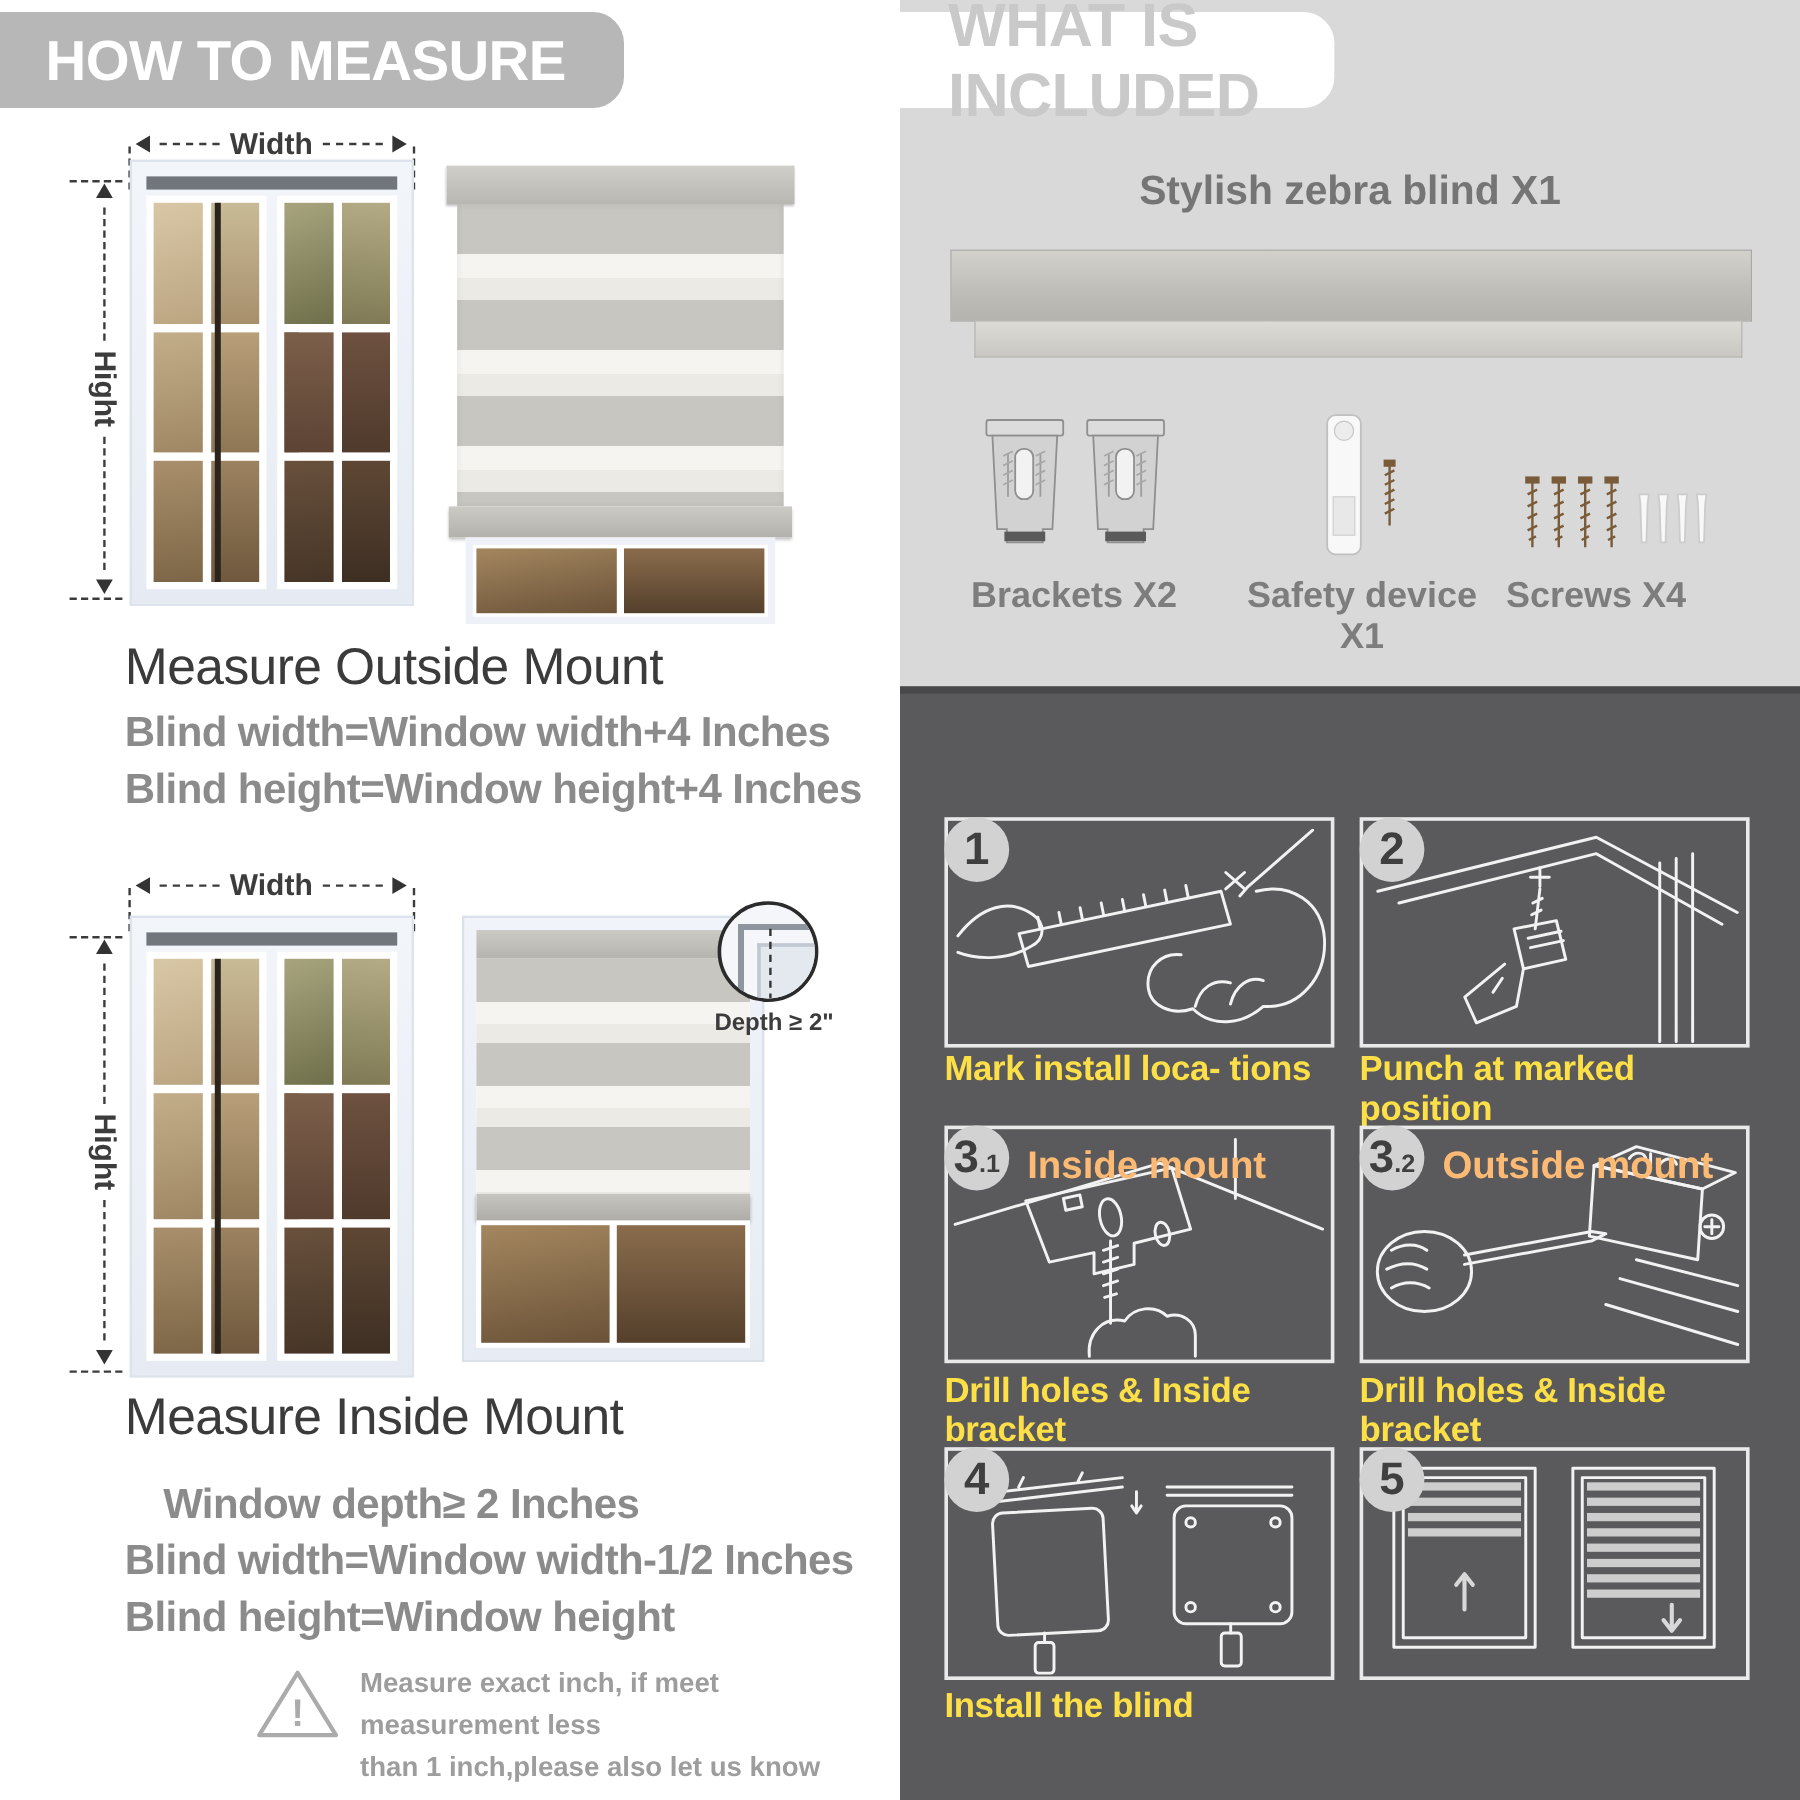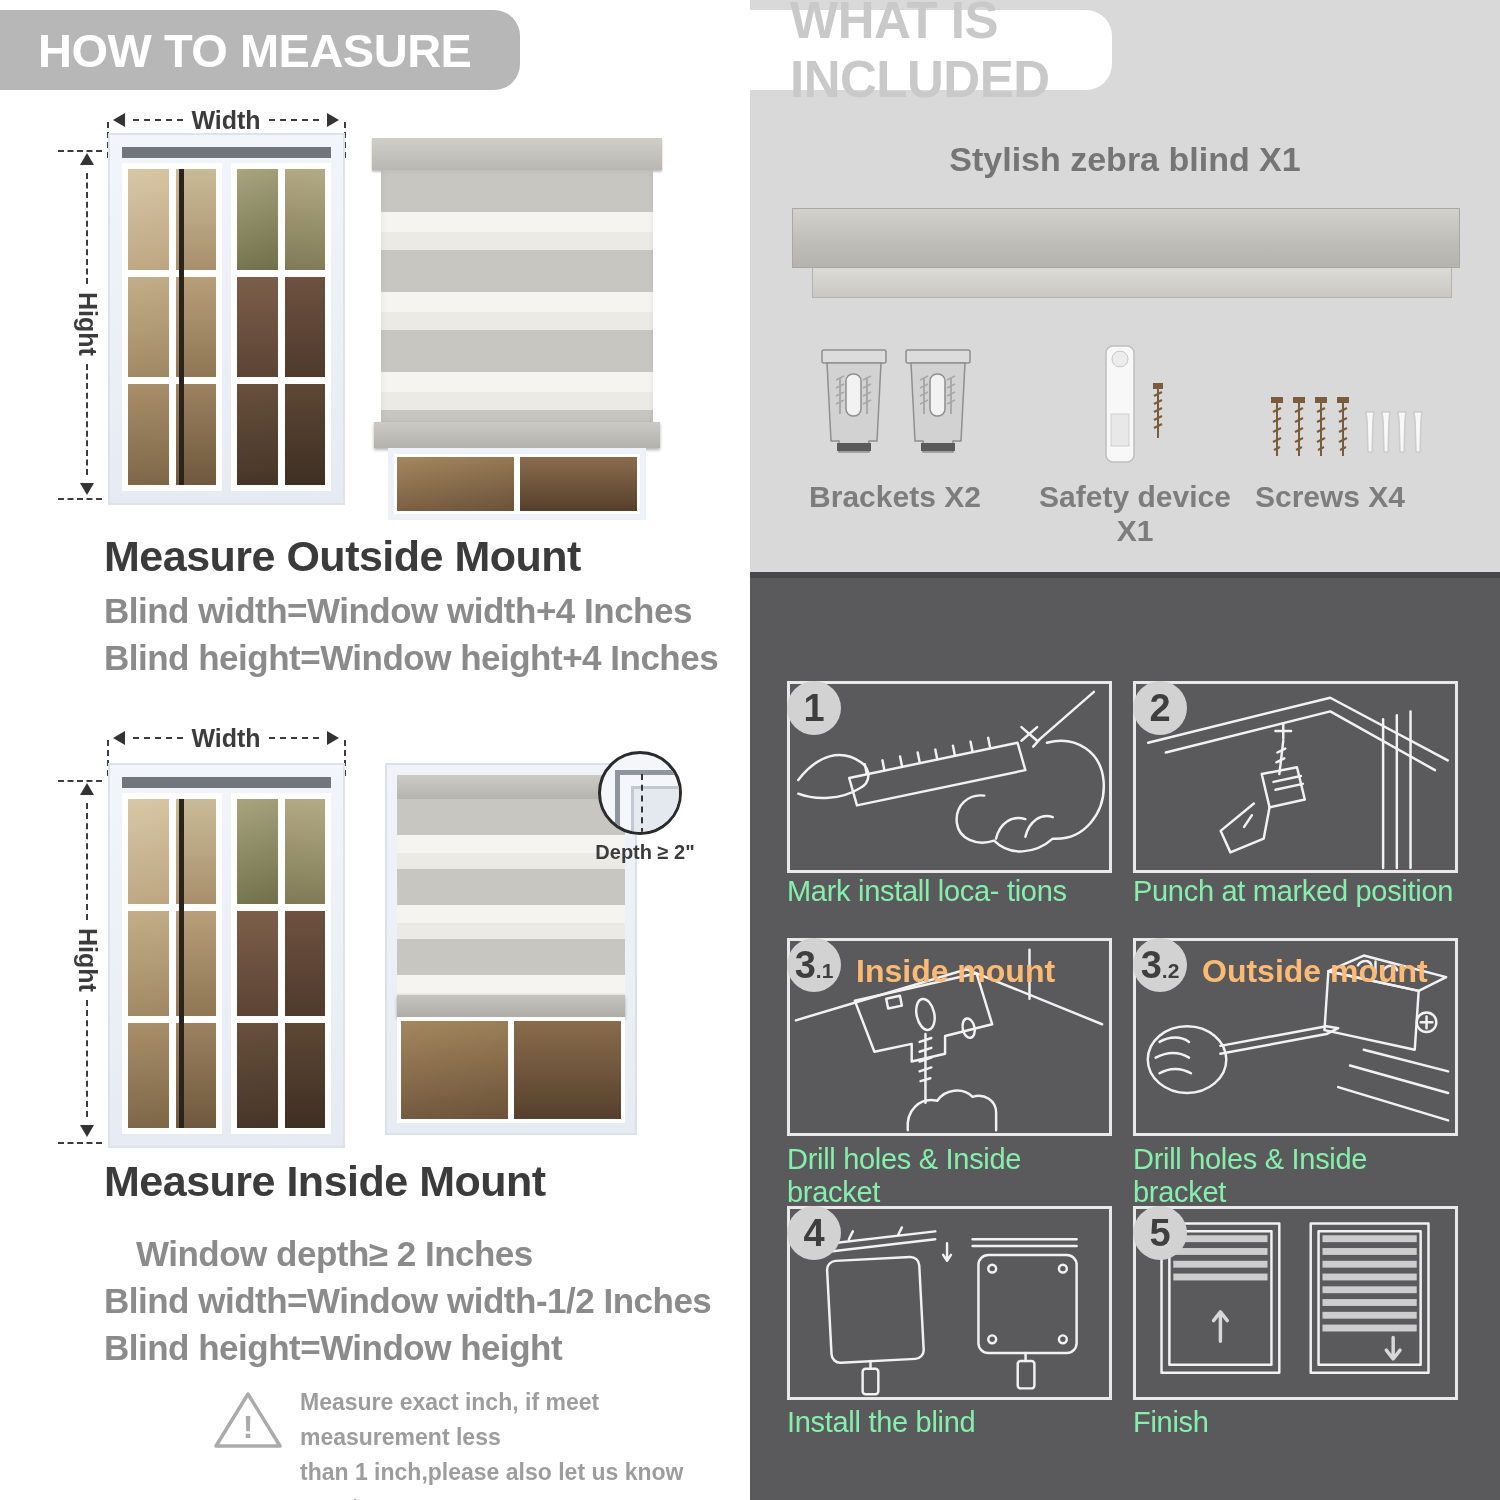--- a/index.html
+++ b/index.html
@@ -10,21 +10,21 @@
   
   .hdr{display:flex;align-items:center;font-weight:bold;letter-spacing:-0.5px;}
   .hdr-left{left:0;top:10px;width:520px;height:80px;background:#b7b7b7;border-radius:0 26px 26px 0;
             color:#fff;font-size:47px;padding-left:38px;box-sizing:border-box;}
   .hdr-included{left:0;top:10px;width:362px;height:80px;background:#fff;border-radius:0 26px 26px 0;
             color:#c9c9c9;font-size:51px;padding-left:40px;box-sizing:border-box;}
   .hdr-mount{left:0;top:8px;width:520px;height:82px;background:#fff;border-radius:0 26px 26px 0;
             color:#2e2e2e;font-size:44px;padding-left:40px;box-sizing:border-box;}
 
   
-  .t-title{color:#3b3b3b;font-size:43px;font-weight:bold;letter-spacing:-0.5px;}
+  .t-title{color:#3b3b3b;font-size:43px;font-weight:normal;letter-spacing:-0.5px;}
   .t-gray{color:#8b8b8b;font-size:35px;font-weight:bold;letter-spacing:-0.5px;}
 
   
   .h-arrow{display:flex;align-items:center;gap:8px;height:20px;}
   .h-arrow .dash{flex:1;height:0;border-top:2px dashed #3c3c3c;}
   .h-arrow .lbl{color:#3c3c3c;font-size:25px;font-weight:bold;}
   .ah-l{width:0;height:0;border:7px solid transparent;border-right:12px solid #333;}
   .ah-r{width:0;height:0;border:7px solid transparent;border-left:12px solid #333;}
   .v-arrow{display:flex;flex-direction:column;align-items:center;gap:8px;width:26px;}
   .v-arrow .vdash{flex:1;width:0;border-left:2px dashed #3c3c3c;}
@@ -96,21 +96,21 @@
             background:linear-gradient(#dcdbd6,#c8c7c2);border:1px solid #b3b2ad;border-top:none;box-sizing:border-box;}
   .item-label{color:#7d7d7d;font-size:30px;font-weight:bold;text-align:center;}
 
   
   .dark{left:750px;top:572px;width:750px;height:928px;background:#5a5a5c;border-top:6px solid #48484a;box-sizing:border-box;}
   .stepbox{position:absolute;width:325px;border:3px solid #e9e9e9;box-sizing:border-box;}
   .badge{position:absolute;left:-3px;top:-3px;width:54px;height:54px;border-radius:50%;background:#d2d2d2;
          color:#3f3f3f;font-weight:bold;font-size:38px;display:flex;align-items:center;justify-content:center;}
   .badge .sub{font-size:21px;margin-top:12px;}
   .step-title{position:absolute;left:66px;top:12px;color:#fdba74;font-size:32px;font-weight:bold;}
-  .caption{position:absolute;width:330px;color:#86efac;font-size:29px;font-weight:normal;letter-spacing:-0.3px;}
+  .caption{position:absolute;width:330px;color:#fde047;font-size:29px;font-weight:bold;letter-spacing:-0.3px;}
   .lineart{position:absolute;inset:0;width:100%;height:100%;}
 </style>
 </head>
 <body>
 
 <div class="stage">
 
   <div class="abs hdr hdr-left">
     <span>HOW TO MEASURE</span>
   </div>
@@ -460,16 +460,15 @@
         <g fill="none" stroke="#d8d8d8" stroke-width="3.5" stroke-linecap="round" stroke-linejoin="round">
           <path d="M86,134 L86,106 M79,113 L86,104 L93,113"></path>
           <path d="M262,130 L262,150 M255,143 L262,152 L269,143"></path>
         </g>
       </svg>
       <div class="badge">
           <span>5</span>
           <span class="sub"></span>
         </div>
     </div>
-    <div class="caption" style="left:383px;top:828px;">Finish</div>
   </div>
 
 </div>
 
 </body></html>

